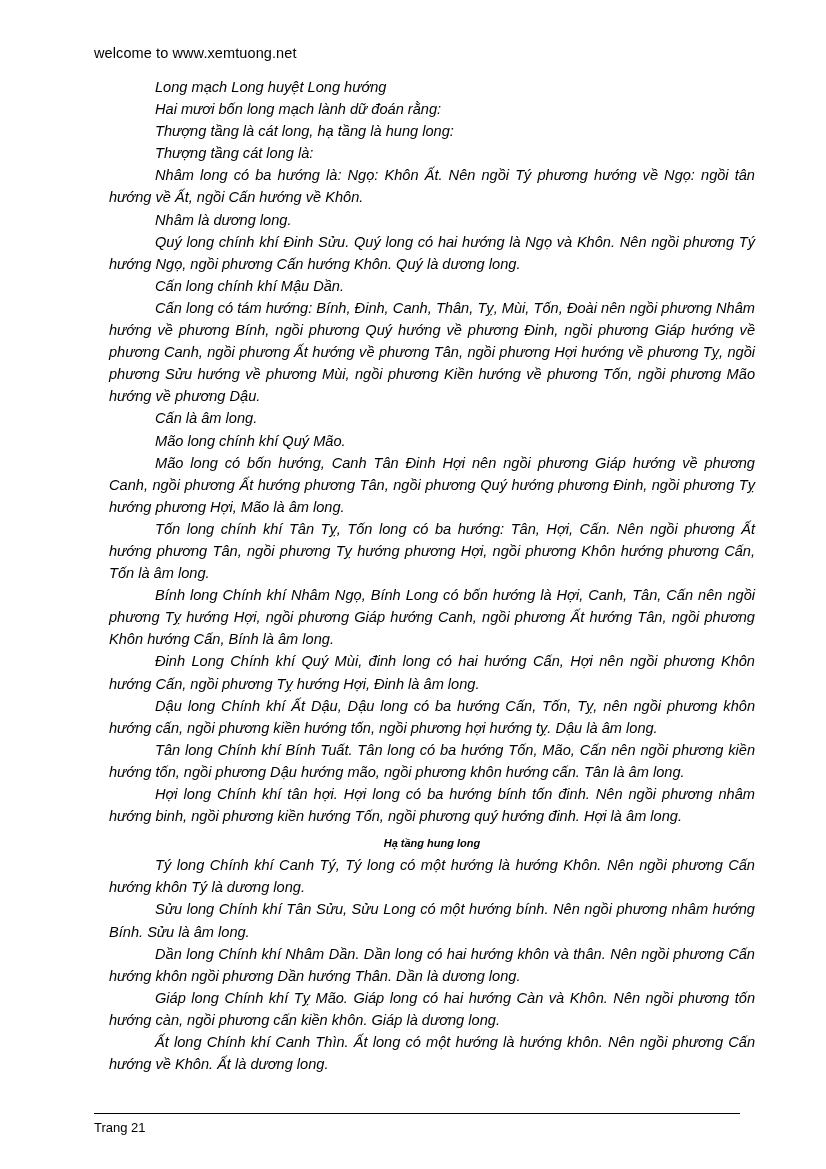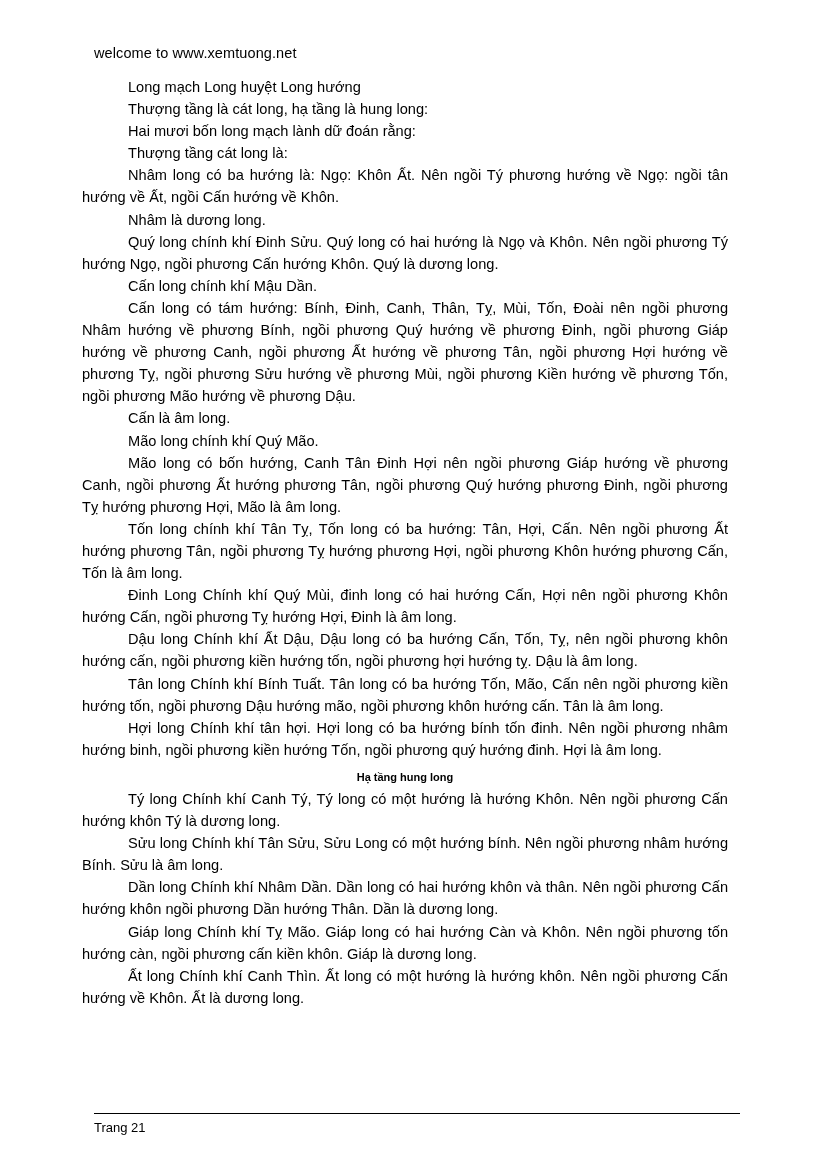--- a/index.html
+++ b/index.html
@@ -23,22 +23,23 @@
     position: absolute;
     top: 45px;
     left: 94px;
     font-size: 14.5px;
     color: #000;
     letter-spacing: 0.1px;
   }
   .content {
     position: absolute;
     top: 76px;
-    left: 82px;
+    left: 109px;
     width: 646px;
+    font-style: italic;
   }
   p.para {
     margin: 0;
     font-size: 14.6px;
     line-height: 22.1px;
     text-align: justify;
     text-indent: 46px;
     text-justify: inter-word;
     hyphens: none;
   }
@@ -72,32 +73,33 @@
 </style>
 </head>
 <body>
 
 <div class="page">
 
   <div class="header">welcome to www.xemtuong.net</div>
 
   <div class="content">
     <p class="para">Long mạch   Long huyệt    Long hướng</p>
+    <p class="para">Hai mươi bốn long mạch lành dữ đoán rằng:</p>
     <p class="para">Thượng tầng là cát long, hạ tầng là hung long:</p>
-    <p class="para">Hai mươi bốn long mạch lành dữ đoán rằng:</p>
     <p class="para">Thượng tầng cát long là:</p>
     <p class="para">Nhâm long có ba hướng là: Ngọ: Khôn Ất. Nên ngồi Tý phương hướng về Ngọ: ngồi tân hướng về Ất, ngồi Cấn hướng về Khôn.</p>
     <p class="para">Nhâm là dương long.</p>
     <p class="para">Quý long chính khí Đinh Sửu. Quý long có hai hướng là Ngọ và Khôn. Nên ngồi phương Tý hướng Ngọ, ngồi phương Cấn hướng Khôn. Quý là dương long.</p>
     <p class="para">Cấn long chính khí Mậu Dần.</p>
     <p class="para">Cấn long có tám hướng: Bính, Đinh, Canh, Thân, Tỵ, Mùi, Tốn, Đoài nên ngồi phương Nhâm hướng về phương Bính, ngồi phương Quý hướng về phương Đinh, ngồi phương Giáp hướng về phương Canh, ngồi phương Ất hướng về phương Tân, ngồi phương Hợi hướng về phương Tỵ, ngồi phương Sửu hướng về phương Mùi, ngồi phương Kiền hướng về phương Tốn, ngồi phương Mão hướng về phương Dậu.</p>
     <p class="para">Cấn là âm long.</p>
     <p class="para">Mão long chính khí Quý Mão.</p>
     <p class="para">Mão long có bốn hướng, Canh Tân Đinh Hợi nên ngồi phương Giáp hướng về phương Canh, ngồi phương Ất hướng phương Tân, ngồi phương Quý hướng phương Đinh, ngồi phương Tỵ hướng phương Hợi, Mão là âm long.</p>
     <p class="para">Tốn long chính khí Tân Tỵ, Tốn long có ba hướng: Tân, Hợi, Cấn. Nên ngồi phương Ất hướng phương Tân, ngồi phương Tỵ hướng phương Hợi, ngồi phương Khôn hướng phương Cấn, Tốn là âm long.</p>
+    <p class="para">Bính long Chính khí Nhâm Ngọ, Bính Long có bốn hướng là Hợi, Canh, Tân, Cấn nên ngồi phương Tỵ hướng Hợi, ngồi phương Giáp hướng Canh, ngồi phương Ất hướng Tân, ngồi phương Khôn hướng Cấn, Bính là âm long.</p>
     <p class="para">Đinh Long Chính khí Quý Mùi, đinh long có hai hướng Cấn, Hợi nên ngồi phương Khôn hướng Cấn, ngồi phương Tỵ hướng Hợi, Đinh là âm long.</p>
     <p class="para">Dậu long Chính khí Ất Dậu, Dậu long có ba hướng Cấn, Tốn, Tỵ, nên ngồi phương khôn hướng cấn, ngồi phương kiền hướng tốn, ngồi phương hợi hướng tỵ. Dậu là âm long.</p>
     <p class="para">Tân long Chính khí Bính Tuất. Tân long có ba hướng Tốn, Mão, Cấn nên ngồi phương kiền hướng tốn, ngồi phương Dậu hướng mão, ngồi phương khôn hướng cấn. Tân là âm long.</p>
     <p class="para">Hợi long Chính khí tân hợi. Hợi long có ba hướng bính tốn đinh. Nên ngồi phương nhâm hướng binh, ngồi phương kiền hướng Tốn, ngồi phương quý hướng đinh. Hợi là âm long.</p>
 
     <h2 class="section">Hạ tầng hung long</h2>
 
     <p class="para">Tý long Chính khí Canh Tý, Tý long có một hướng là hướng Khôn. Nên ngồi phương Cấn hướng khôn Tý là dương long.</p>
     <p class="para">Sửu long Chính khí Tân Sửu, Sửu Long có một hướng bính. Nên ngồi phương nhâm hướng Bính. Sửu là âm long.</p>
     <p class="para">Dần long Chính khí Nhâm Dần. Dần long có hai hướng khôn và thân. Nên ngồi phương Cấn hướng khôn ngồi phương Dần hướng Thân. Dần là dương long.</p>

